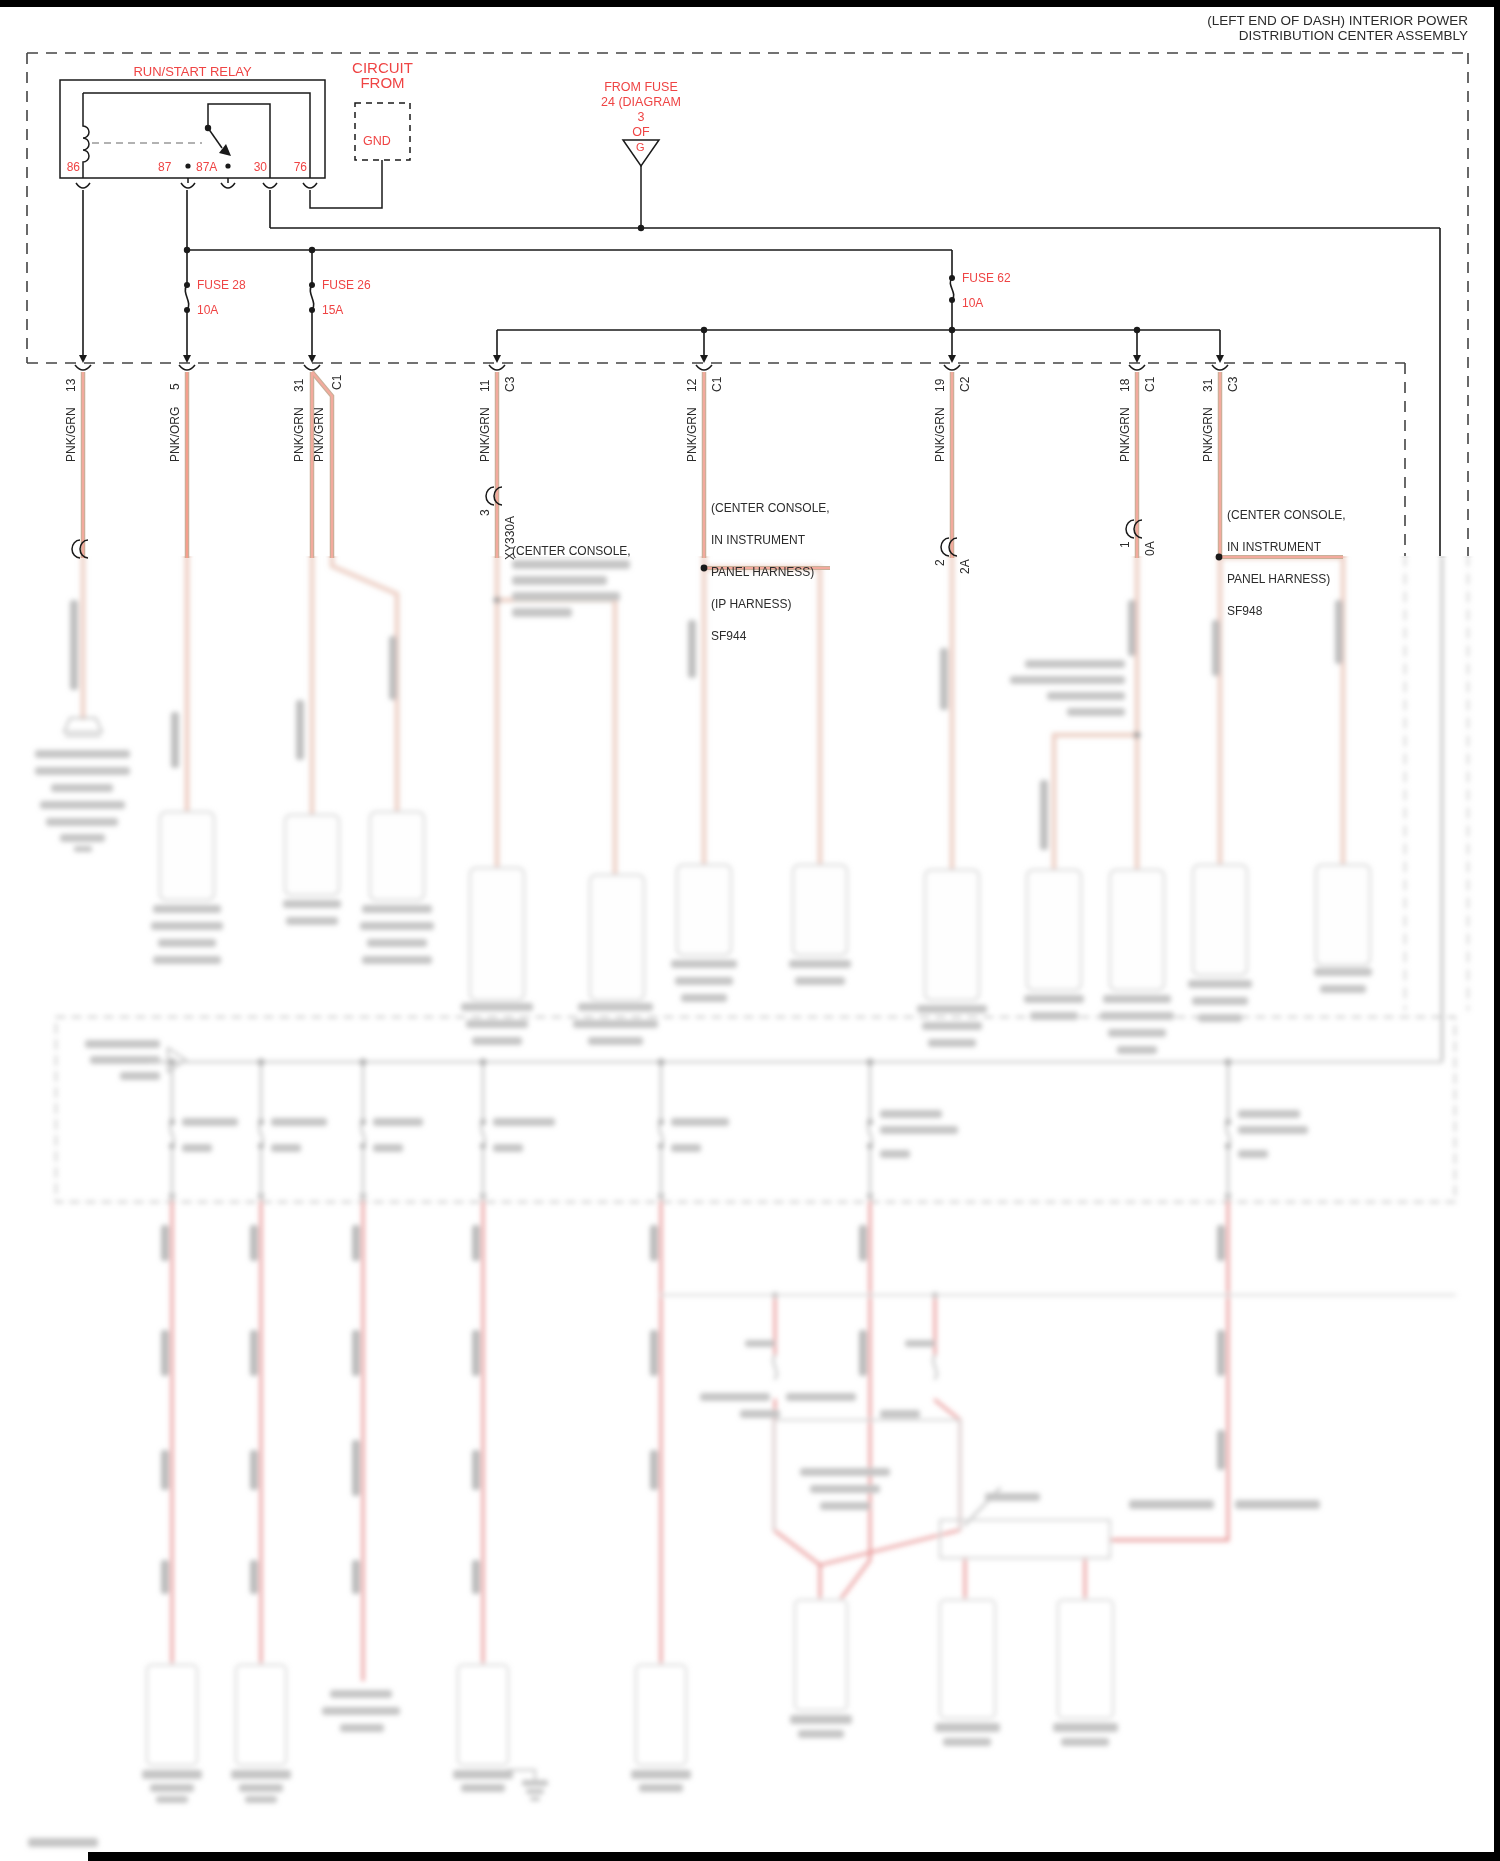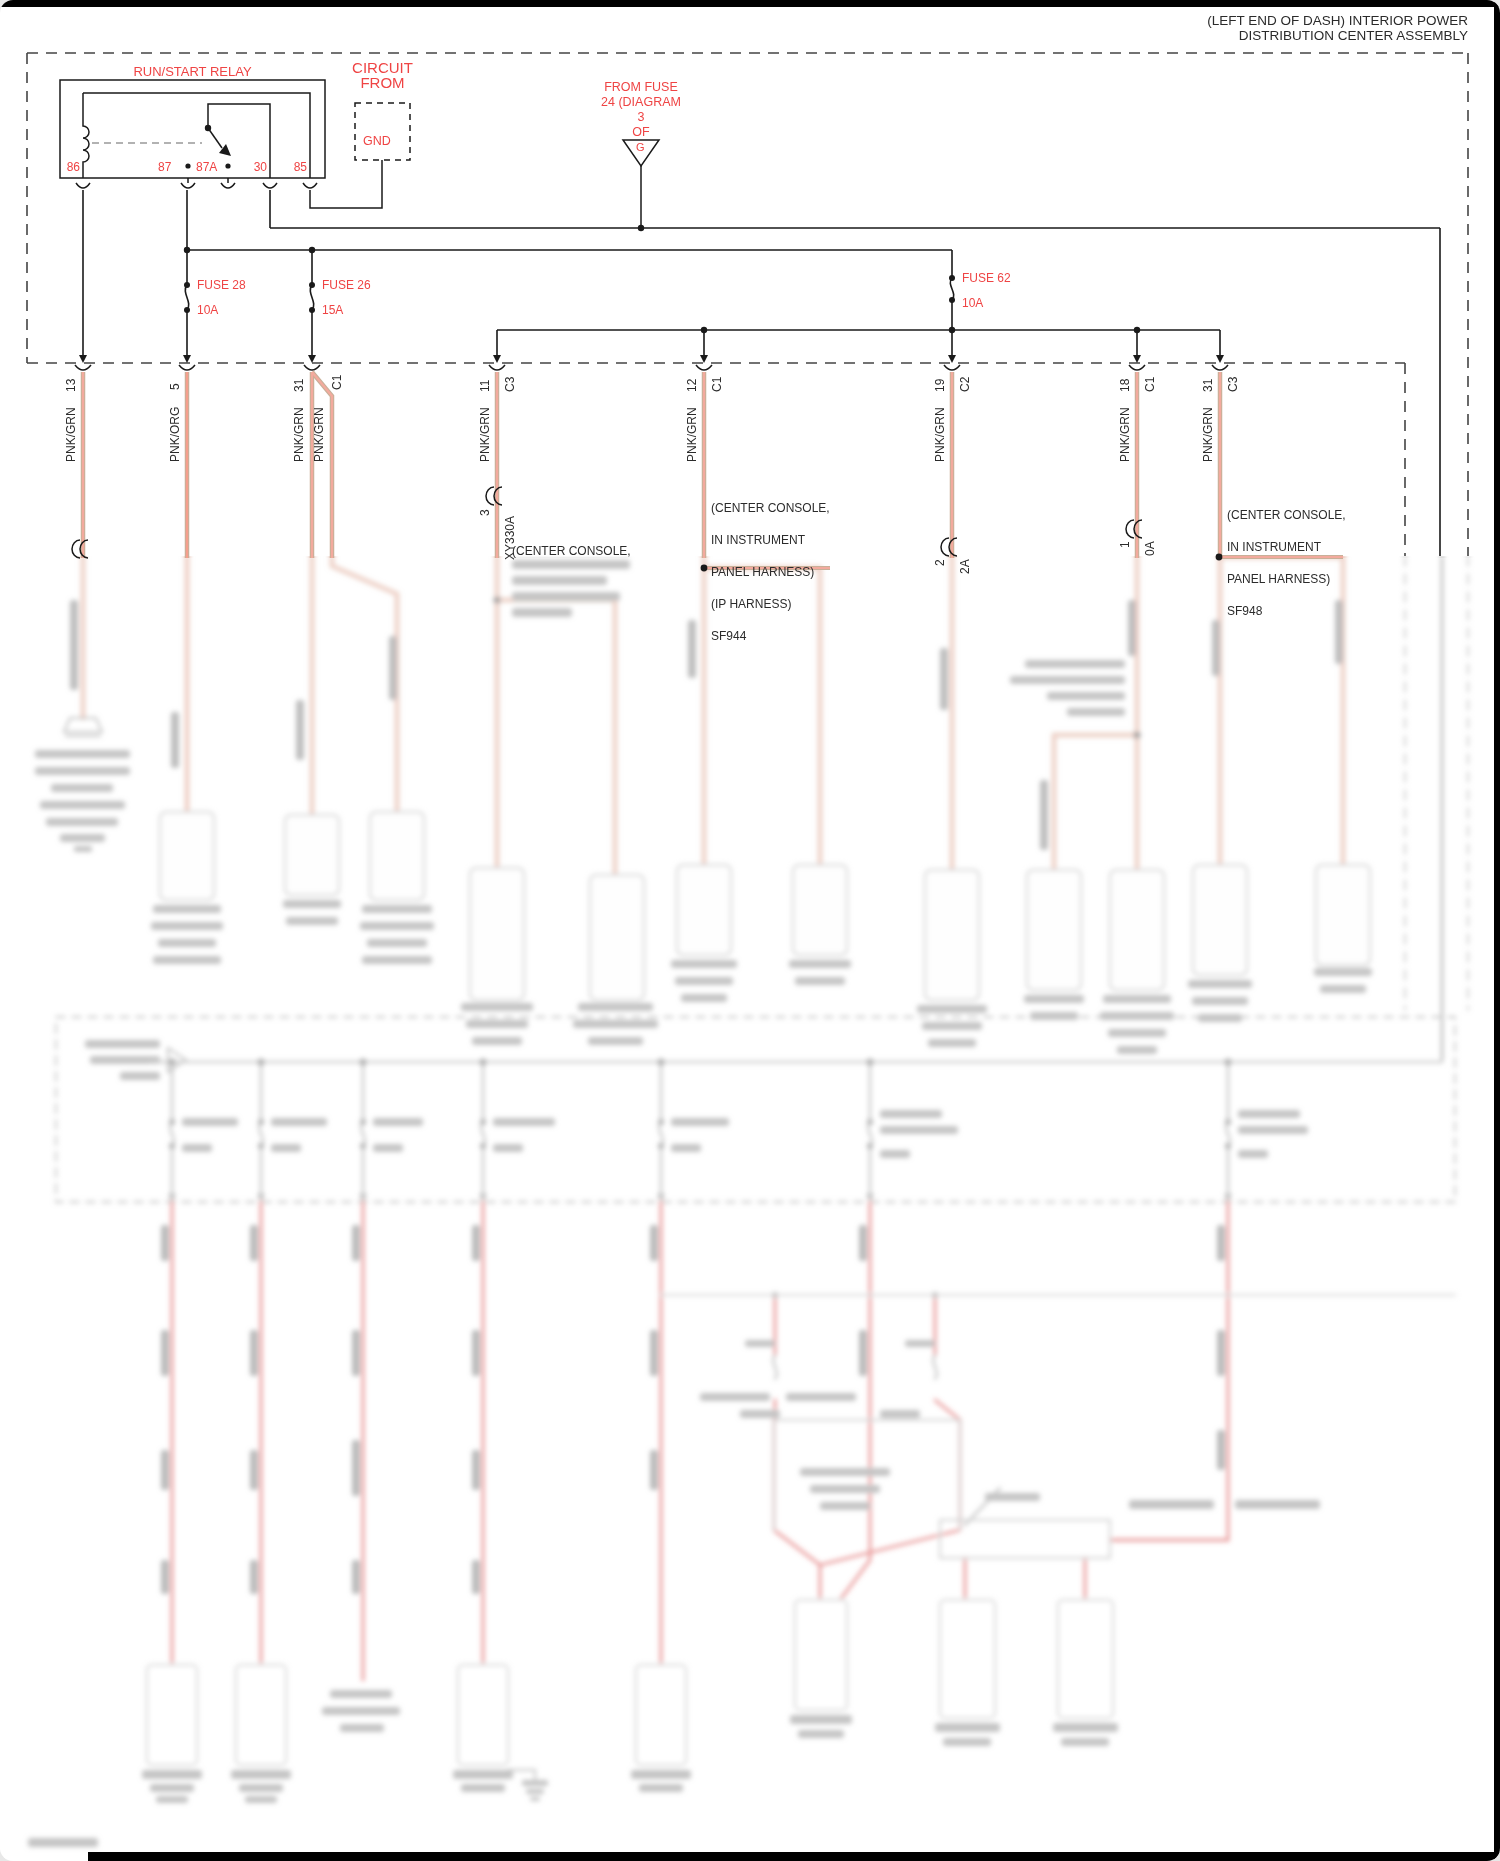--- a/index.html
+++ b/index.html
@@ -1,17 +1,17 @@
 <!DOCTYPE html>
 <html><head>
 <meta charset="utf-8">
 <style>
   html,body{margin:0;padding:0;background:#e8e8e8;}
   #canvas{position:relative;width:1500px;height:1861px;background:#ffffff;
-          font-family:"Liberation Sans",sans-serif;overflow:hidden;border-radius:13px;}
+          font-family:"Liberation Sans",sans-serif;overflow:hidden;}
   #art{position:absolute;left:0;top:0;}
   .lbl{position:absolute;color:#ef4444;font-size:12px;line-height:1.2;white-space:nowrap;}
   .v{position:absolute;color:#2b2b2b;font-size:12px;white-space:nowrap;
      transform:rotate(-90deg);transform-origin:0 0;}
   .note{position:absolute;color:#2b2b2b;font-size:12px;line-height:16px;white-space:pre-line;}
   .ttl{position:absolute;left:960px;top:13px;width:508px;text-align:right;
        font-size:13.5px;line-height:15px;color:#2b2b2b;}
   .ctr{text-align:center;}
 </style>
 </head>
@@ -492,21 +492,21 @@
   <div>(LEFT END OF DASH) INTERIOR POWER</div>
   <div>DISTRIBUTION CENTER ASSEMBLY</div>
 </div>
 
 <div class="lbl ctr" style="left:60px;top:64px;width:265px;font-size:13px">RUN/START RELAY</div>
 
 <div class="lbl" style="left:53px;top:160px;width:27px;text-align:right">86</div>
 <div class="lbl" style="left:158px;top:160px;width:27px;">87</div>
 <div class="lbl" style="left:196px;top:160px;width:29px;text-align:left">87A</div>
 <div class="lbl" style="left:240px;top:160px;width:27px;text-align:right">30</div>
-<div class="lbl" style="left:280px;top:160px;width:27px;text-align:right">85</div>
+<div class="lbl" style="left:280px;top:160px;width:27px;text-align:right">76</div>
 
 <div class="lbl ctr" style="left:351px;top:60px;width:63px;font-size:15px;line-height:15px">
   <div>CIRCUIT</div>
   <div>FROM</div>
 </div>
 <div class="lbl" style="left:363px;top:134px;font-size:12.5px">GND</div>
 
 <div class="lbl ctr" style="left:583px;top:80px;width:116px;font-size:12.5px;line-height:15px">
   <div>FROM FUSE</div>
   <div>24 (DIAGRAM</div>

